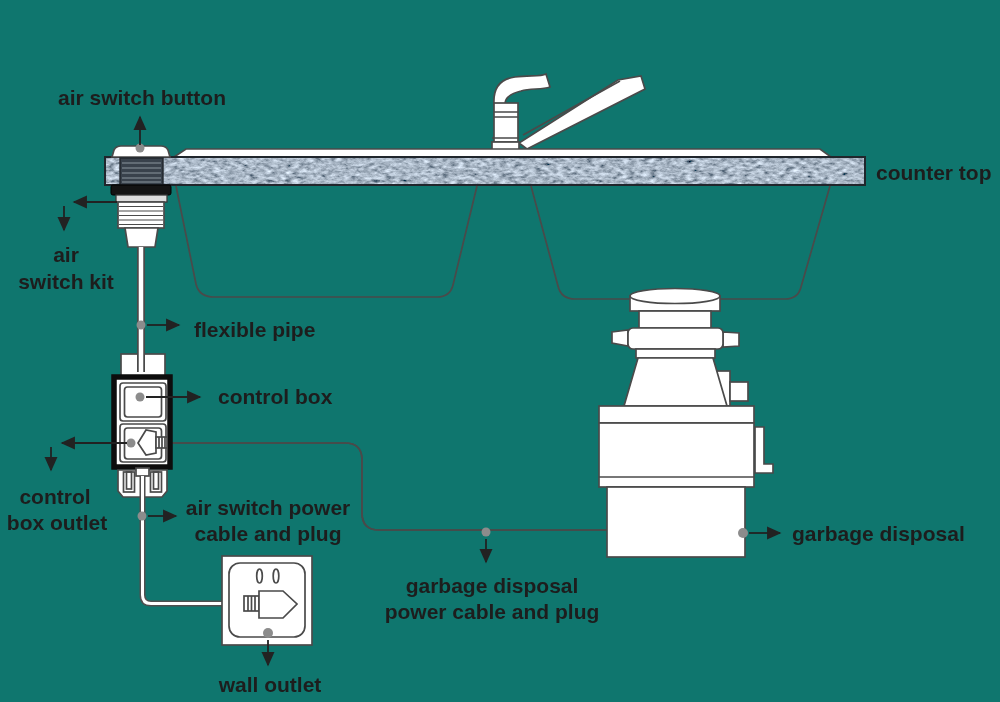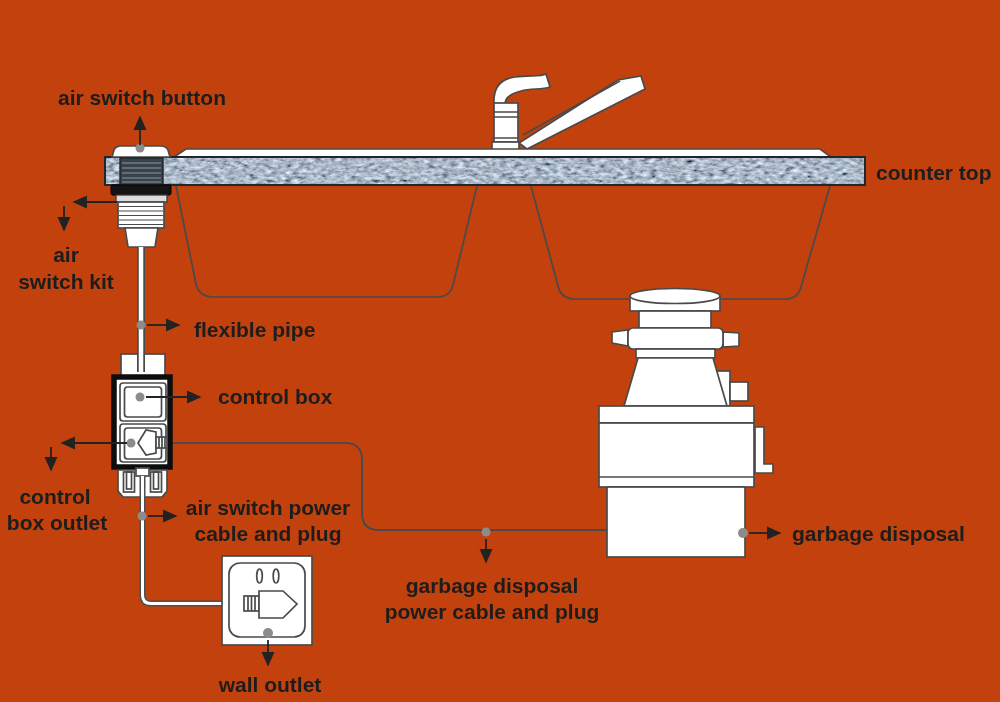--- a/index.html
+++ b/index.html
@@ -1,16 +1,16 @@
 <!DOCTYPE html>
 <html><head>
 <meta charset="utf-8">
 <style>
   html,body{margin:0;padding:0;background:#ffffff;}
-  .stage{width:1000px;height:702px;position:relative;background:#c2410c;overflow:hidden;}
+  .stage{width:1000px;height:702px;position:relative;background:#0f766e;overflow:hidden;}
   svg{display:block;}
   .lbl{font-family:"Liberation Sans","DejaVu Sans",sans-serif;font-weight:700;font-size:21px;fill:#1d1d1d;}
   .outline{stroke:#4a4a4a;stroke-width:1.7;fill:none;}
   .whitefill{stroke:#4a4a4a;stroke-width:1.7;fill:#ffffff;}
   .leader{stroke:#222222;stroke-width:1.8;fill:none;}
 </style>
 </head>
 <body>
 
 <div class="stage">

